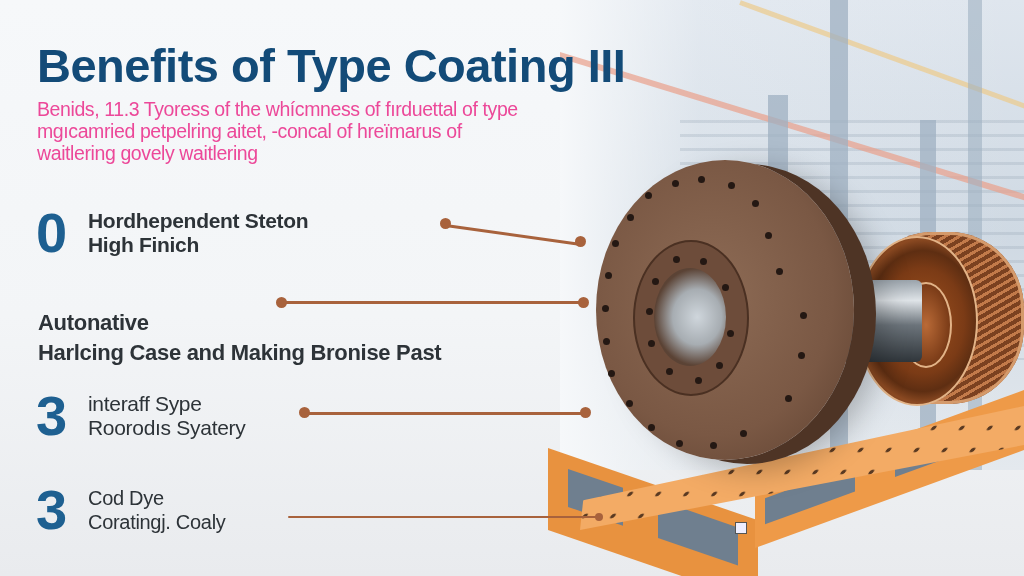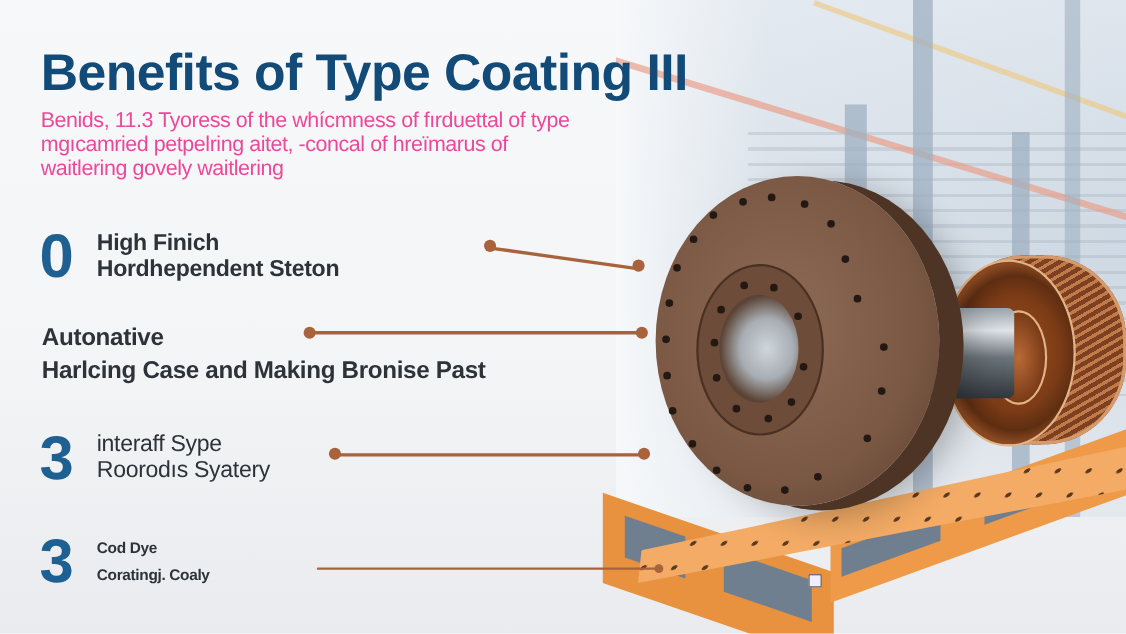--- a/index.html
+++ b/index.html
@@ -126,43 +126,43 @@
 <h1 class="title">Benefits of Type Coating III</h1>
 <div class="subtitle">
   <div>Benids, 11.3 Tyoress of the whícmness of fırduettal of type</div>
   <div>mgıcamried petpelring aitet, -concal of hreïmarus of</div>
   <div>waitlering govely waitlering</div>
 </div>
 
 <div class="item" style="left:36px; top:205px;">
   <div class="num">0</div>
   <div class="txt bold">
+    <span>Hordhependent Steton</span>
     <span>High Finich</span>
-    <span>Hordhependent Steton</span>
-  </div>
-</div>
-
-<div class="item" style="left:38px; top:292px;">
+  </div>
+</div>
+
+<div class="item" style="left:38px; top:308px;">
   <div class="txt bold" style="font-size:22px; line-height:30px;">
     <span>Autonative</span>
     <span>Harlcing Case and Making Bronise Past</span>
   </div>
 </div>
 
 <div class="item" style="left:36px; top:388px;">
   <div class="num">3</div>
   <div class="txt">
     <span>interaff Sype</span>
     <span>Roorodıs  Syatery</span>
   </div>
 </div>
 
 <div class="item" style="left:36px; top:482px;">
   <div class="num">3</div>
-  <div class="txt" style="font-size:14px;font-weight:bold;">
+  <div class="txt" style="font-size:20px;">
     <span>Cod Dye</span>
     <span>Coratingj. Coaly</span>
   </div>
 </div>
 
 <div class="pallet-face-left">
   <div class="slot s1"></div>
   <div class="slot s2"></div>
 </div>
 <div class="pallet-face-right">

